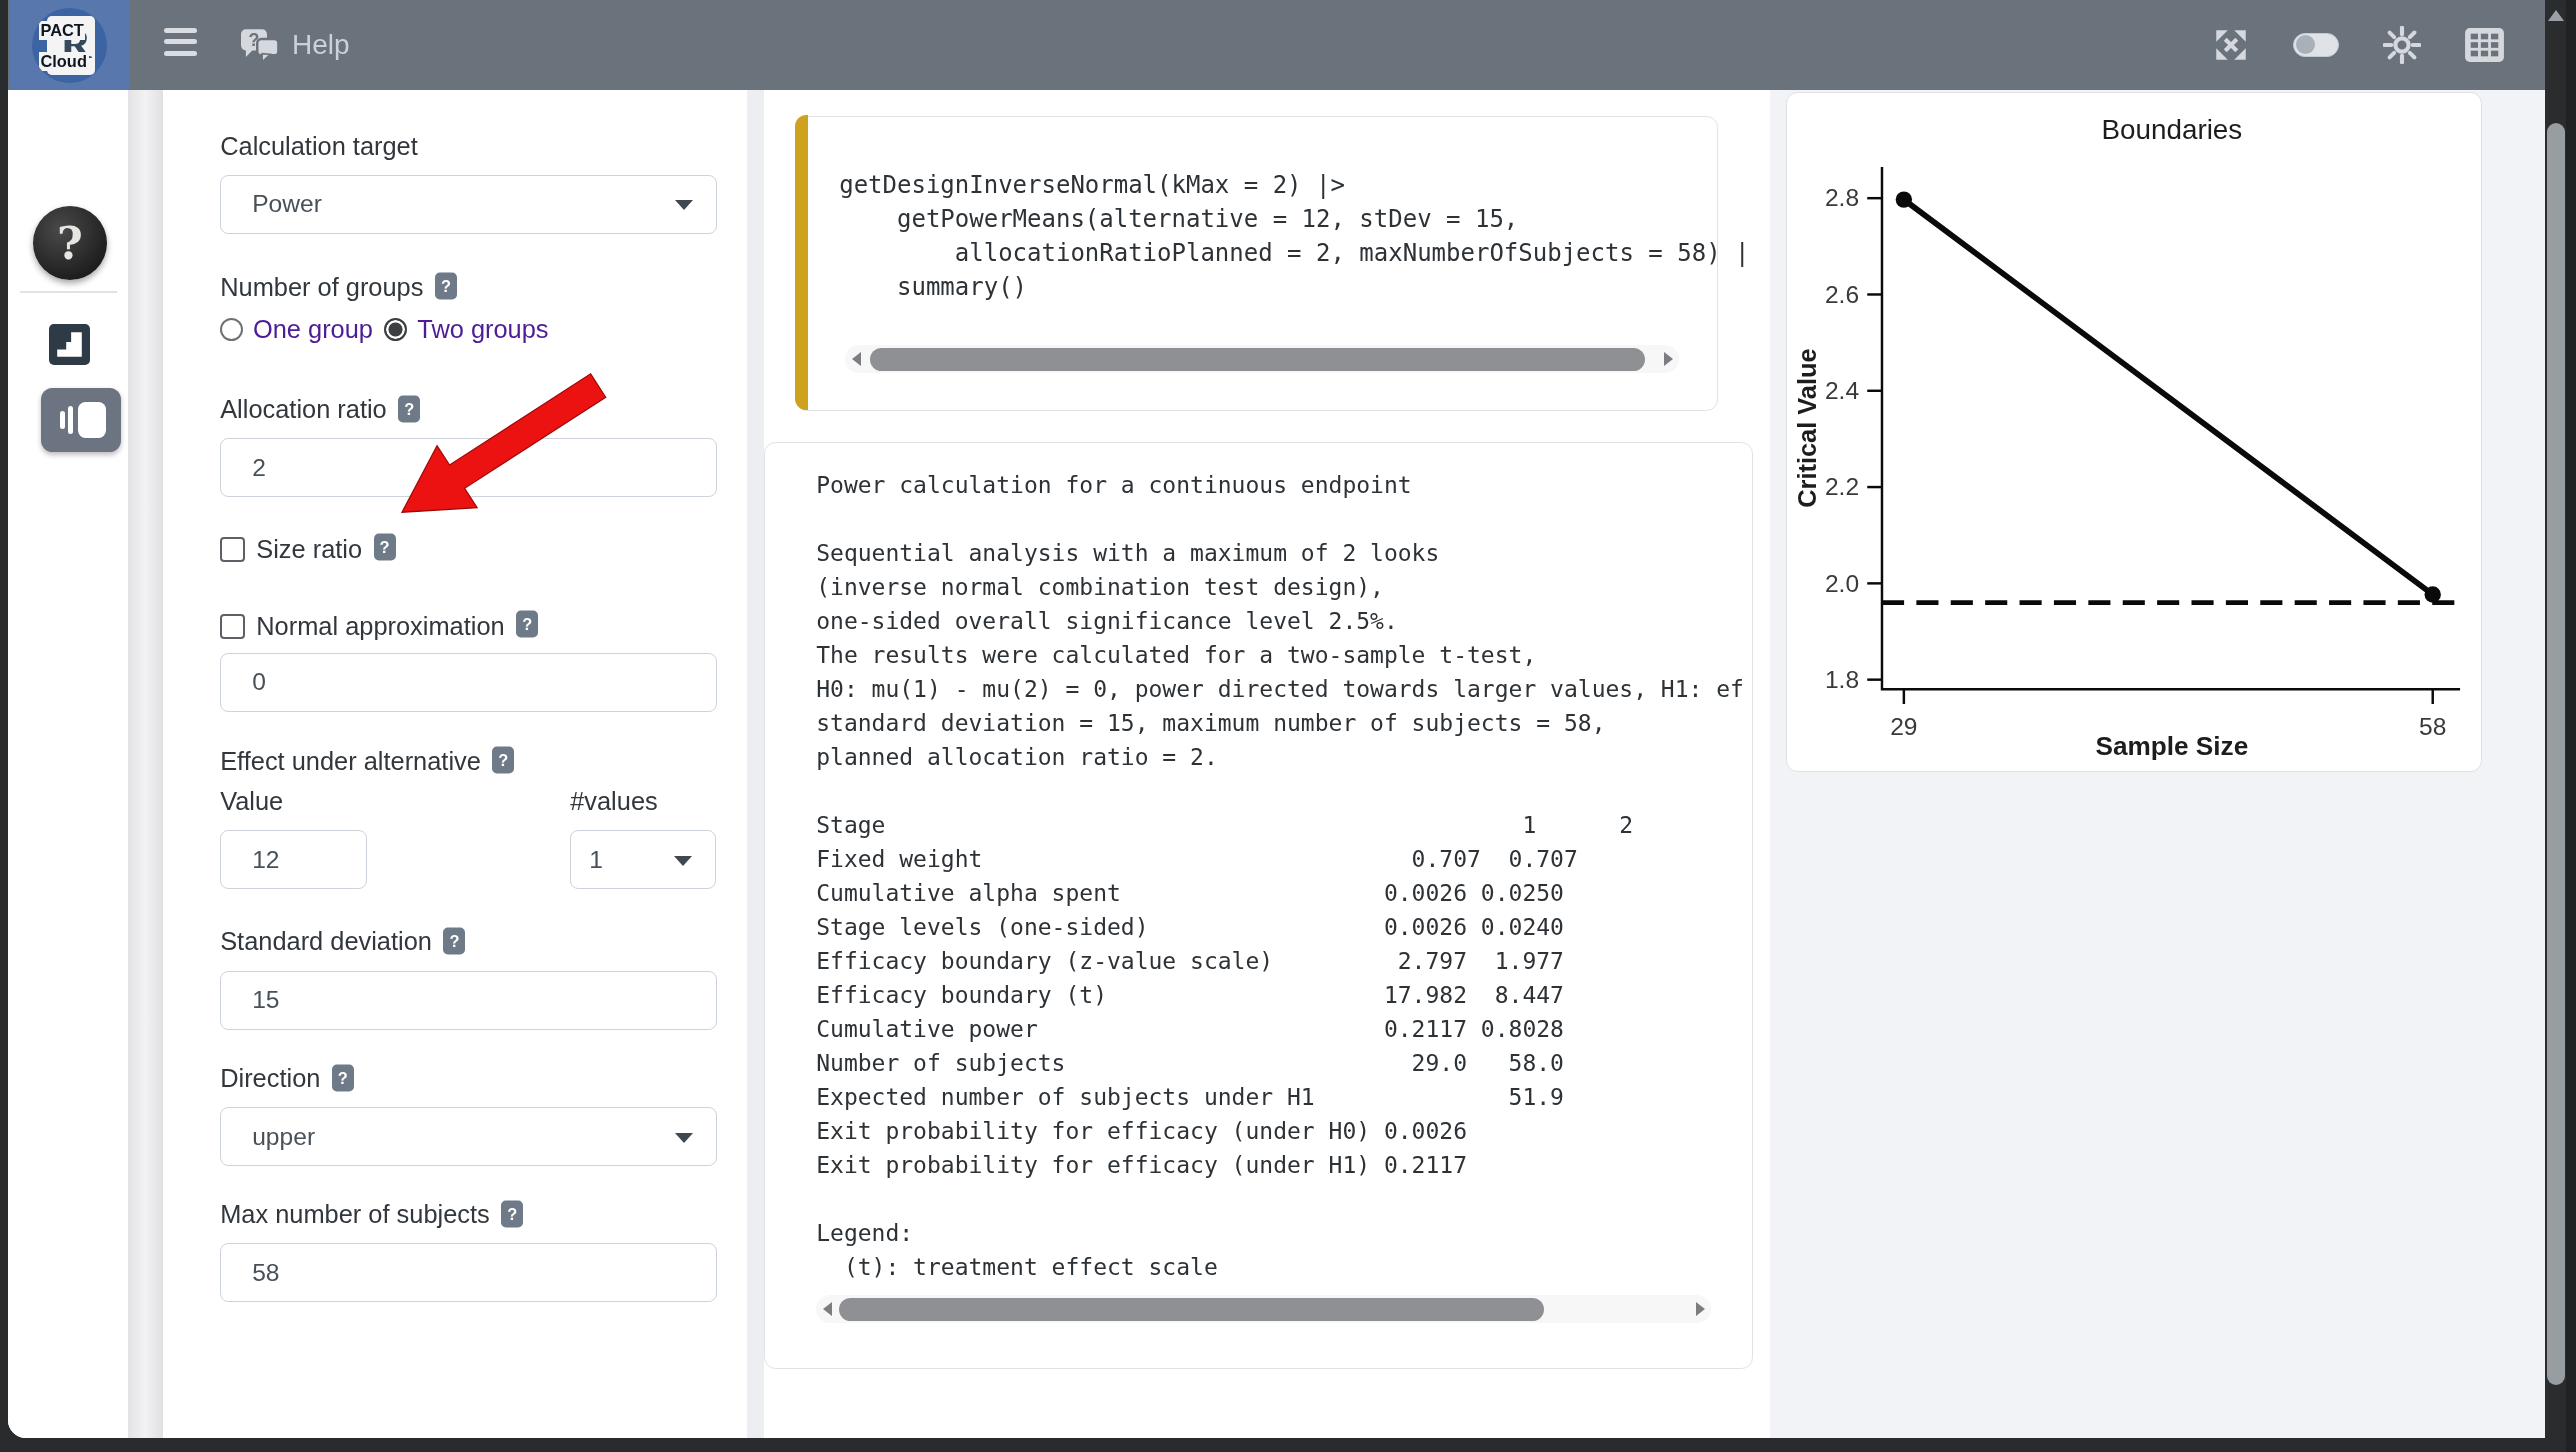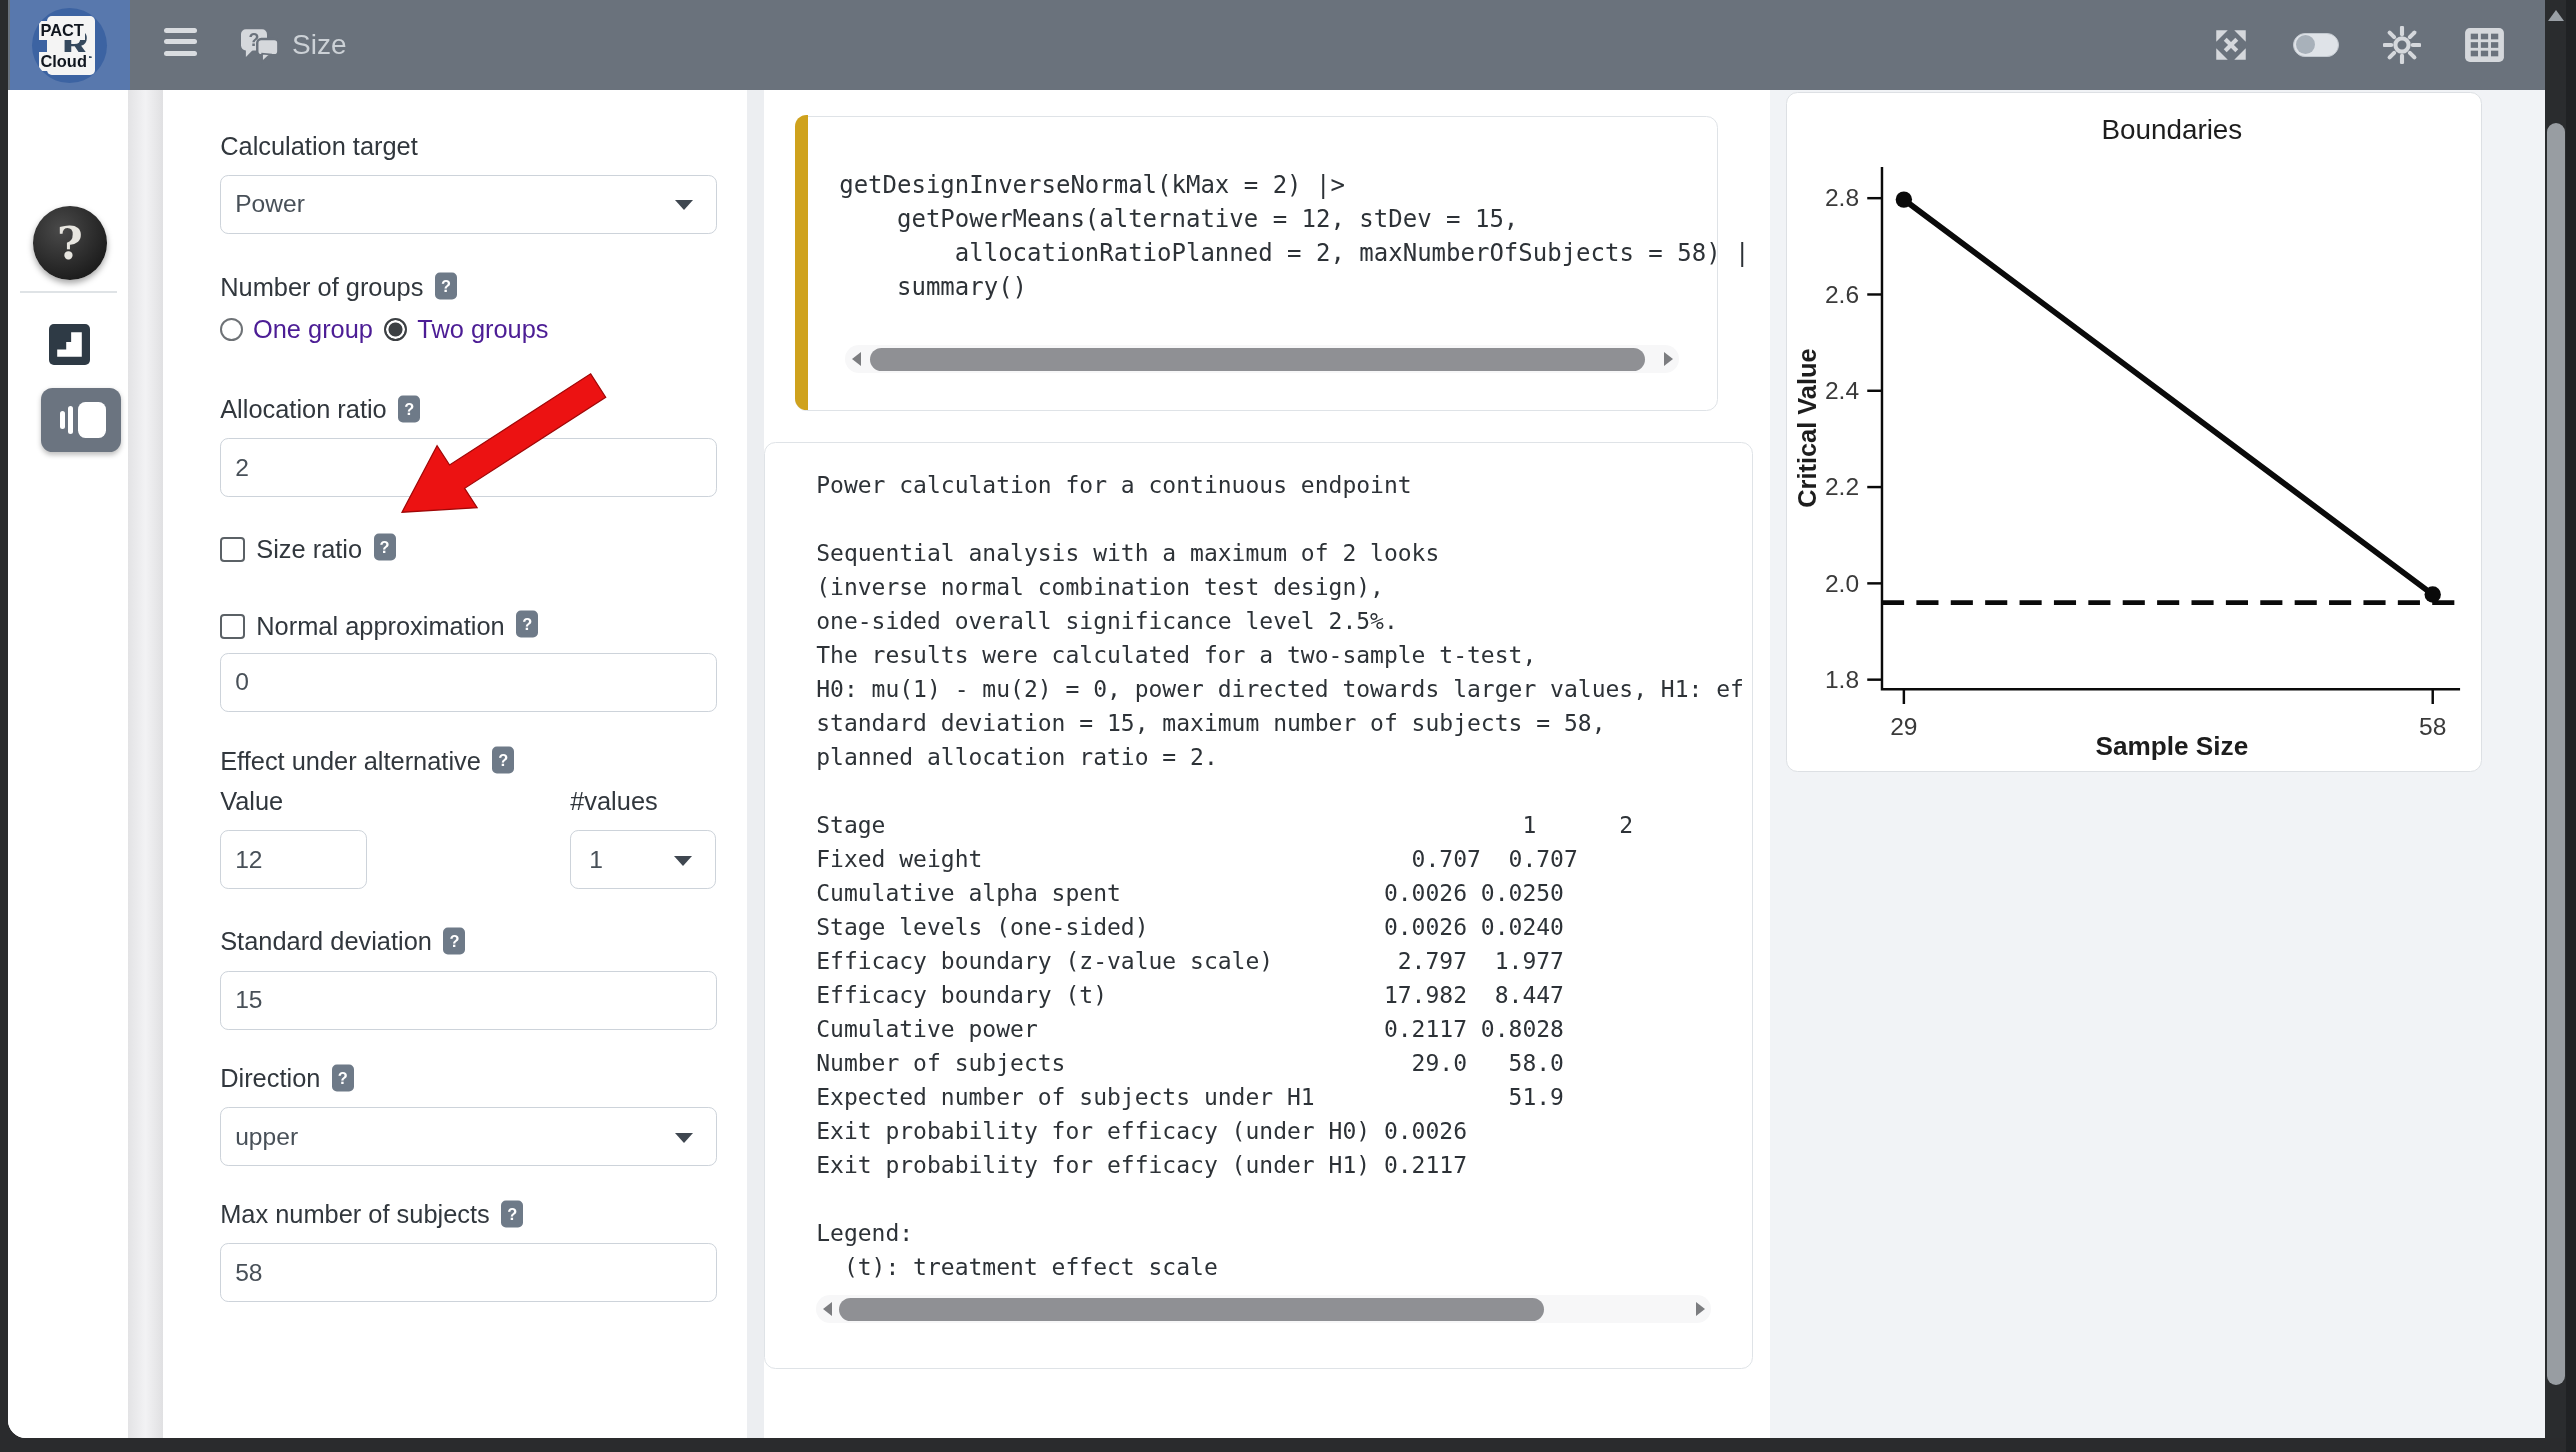--- a/index.html
+++ b/index.html
@@ -45,21 +45,21 @@
               background:linear-gradient(to right,#e3e3e5,#f2f2f4 50%,#e0e0e2); }
 
   
   .form-panel { position:absolute; left:156px; top:90px; width:583px; height:1348px; background:#fff;
                 padding:39px 31px 0 56px; }
   .f-label { font-size:25.4px; color:#31373d; height:34px; line-height:34px; white-space:nowrap; }
   .hbadge { display:inline-flex; align-items:center; justify-content:center; width:22px; height:27px;
             background:#6e7a88; color:#fff; border-radius:4.9px; font:bold 16.4px "Liberation Sans",sans-serif;
             margin-left:11.5px; vertical-align:middle; transform:translateY(-2.5px); }
   .inp, .sel { width:497px; height:59px; border:1.6px solid #cdd3da; border-radius:8.2px; background:#fff;
-               font-size:24.6px; color:#485058; padding-left:14px; display:flex; align-items:center; position:relative; }
+               font-size:24.6px; color:#485058; padding-left:31px; display:flex; align-items:center; position:relative; }
   .sel .caret { position:absolute; right:23px; top:24.6px; width:0; height:0;
                 border-left:9px solid transparent; border-right:9px solid transparent; border-top:10.7px solid #3f4750; }
   .radio-row { margin-top:11.5px; height:28px; display:flex; align-items:center; }
   .radio { width:23px; height:23px; border:2.5px solid #6e7276; border-radius:50%; background:#fff; }
   .radio.sel-r { border-color:#3c4043; background:radial-gradient(circle,#3c4043 0 6.6px,#fff 7.4px 9px,#3c4043 9.8px); }
   .r-label { font-size:25.4px; color:#4c1d95; margin:0 11.5px 0 9.8px; }
   .chk-row { height:28px; display:flex; align-items:center; }
   .chk { width:24.6px; height:24.6px; border:2.5px solid #5b6166; border-radius:4.1px; background:#fff; }
   .c-label { font-size:25.4px; color:#31373d; margin-left:11.5px; }
   .two-col { display:flex; justify-content:space-between; }
@@ -120,21 +120,21 @@
         <span></span>
     </div>
     <div class="help-item">
       <svg width="43" height="39" viewBox="0 0 52 48">
         <rect x="2" y="4" width="32" height="26" rx="6" fill="#d5d8dc"></rect>
         <polygon points="8,28 8,38 18,28" fill="#d5d8dc"></polygon>
         <text x="18" y="25" font-size="22" font-weight="bold" fill="#6a727c" text-anchor="middle">?</text>
         <rect x="22" y="16" width="26" height="20" rx="5" fill="#d5d8dc" stroke="#6a727c" stroke-width="3"></rect>
         <polygon points="28,34 28,44 38,35" fill="#d5d8dc" stroke="#6a727c" stroke-width="2"></polygon>
       </svg>
-      <span class="help-label">Size</span>
+      <span class="help-label">Help</span>
     </div>
     <div class="tb-right">
       <svg width="36" height="36" viewBox="0 0 44 44" style="cursor:pointer">
         <g fill="#d5d8dc">
           <polygon points="4,4 18,4 4,18"></polygon>
             <polygon points="40,4 40,18 26,4"></polygon>
           <polygon points="4,40 4,26 18,40"></polygon>
             <polygon points="40,40 26,40 40,26"></polygon>
           <rect x="12" y="19.5" width="20" height="5" transform="rotate(45 22 22)"></rect>
           <rect x="12" y="19.5" width="20" height="5" transform="rotate(-45 22 22)"></rect>

